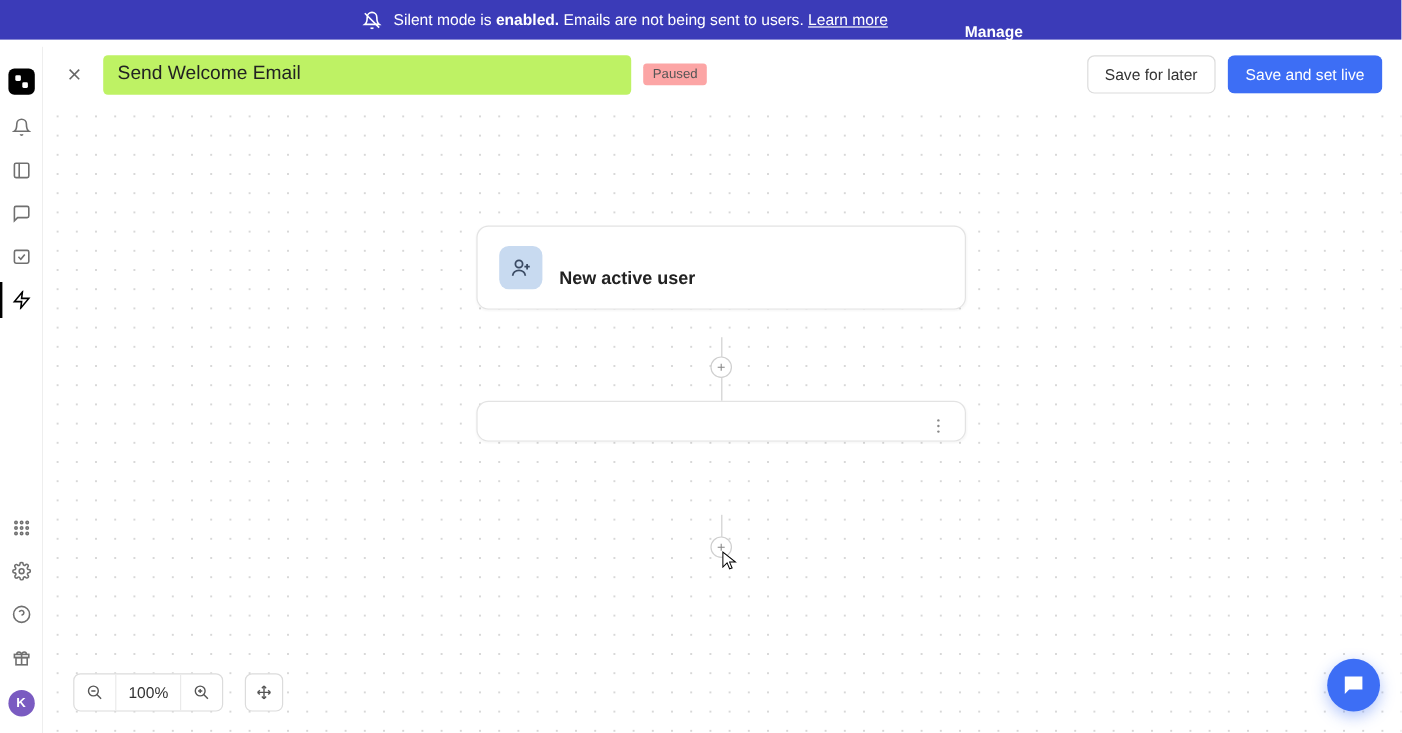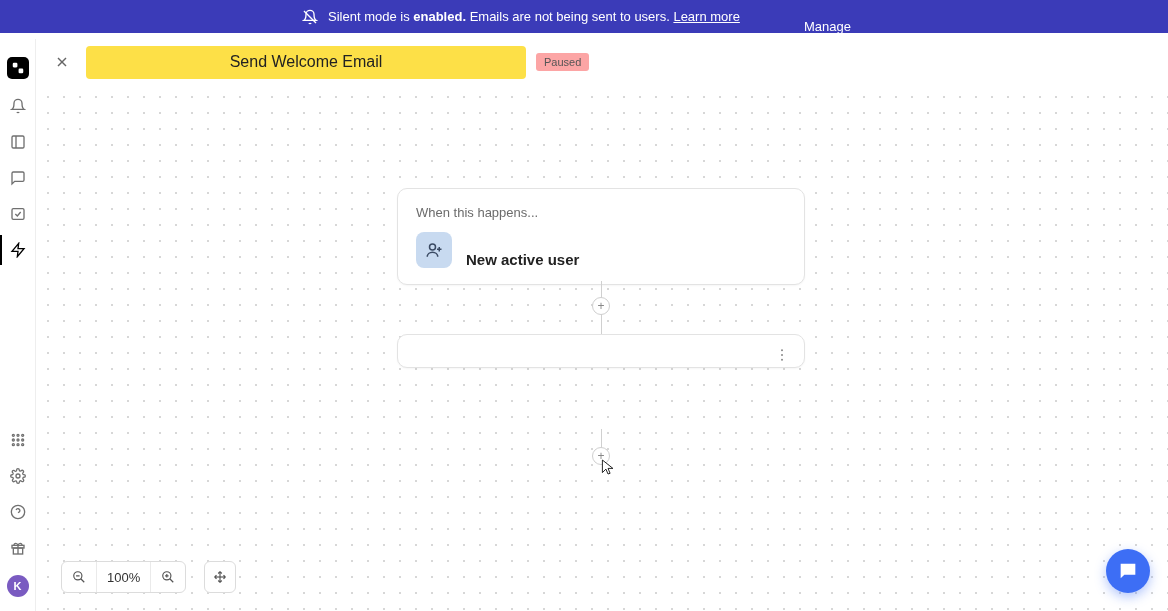--- a/index.html
+++ b/index.html
@@ -9,21 +9,21 @@
   
   .banner {
     position: absolute; top: 0; left: 0; right: 0; height: 33px;
     background: #3b3bb8; color: #fff; display: flex; align-items: center;
     font-size: 13px;
   }
   .banner-left { display: flex; align-items: center; gap: 10px; margin-left: 302px; }
   .banner-text { color: #fff; }
   .banner-text .bold { font-weight: 700; }
   .banner-link { text-decoration: underline; color: #fff; cursor: pointer; }
-  .banner-manage { position: absolute; left: 804px; font-weight: 400; cursor: pointer; margin-top: 20px; }
+  .banner-manage { position: absolute; left: 804px; font-weight: 700; cursor: pointer; margin-top: 20px; }
   .bell-off-icon svg { width: 16px; height: 16px; display: block; }
 
   
   .sidebar {
     position: absolute; top: 39px; left: 0; width: 36px; bottom: 0;
     background: #fff; border-right: 1px solid #eee;
     display: flex; flex-direction: column; justify-content: space-between;
   }
   .sidebar-top, .sidebar-bottom { display: flex; flex-direction: column; align-items: center; gap: 18px; }
   .sidebar-top { padding-top: 18px; }
@@ -49,23 +49,23 @@
   .headerbar {
     position: absolute; top: 39px; left: 36px; right: 0; height: 46px;
     display: flex; align-items: center; padding: 6px 16px 6px 12px; gap: 10px;
     background: #fff;
   }
   .close-btn {
     width: 28px; height: 28px; border-radius: 6px; display: flex;
     align-items: center; justify-content: center; color: #666; cursor: pointer;
   }
   .title-input {
-    flex: 0 0 440px; height: 33px; border: none; background: #fde047;
+    flex: 0 0 440px; height: 33px; border: none; background: #bef264;
     border-radius: 4px; padding: 12px 12px; font-size: 16px; font-weight: 500;
-    color: #222; outline: none; text-align: center;
+    color: #222; outline: none;
   }
   .status-tag {
     background: #fca5a5; color: #555; font-size: 11px; padding: 3px 8px;
     border-radius: 3px; font-weight: 500;
   }
   .header-spacer { flex: 1; }
   .btn {
     height: 32px; padding: 0 14px; border-radius: 6px; font-size: 13px;
     font-weight: 500; border: 1px solid transparent; cursor: pointer;
     display: inline-flex; align-items: center;
@@ -255,26 +255,27 @@
 <div class="headerbar">
   <div class="close-btn">
     <svg viewBox="0 0 24 24" width="16" height="16" fill="none" stroke="#666" stroke-width="2">
         <line x1="18" y1="6" x2="6" y2="18"></line>
         <line x1="6" y1="6" x2="18" y2="18"></line>
       </svg>
   </div>
   <input class="title-input" value="Send Welcome Email" style="">
   <span class="status-tag">Paused</span>
   <div class="header-spacer"></div>
+  <button class="btn btn-secondary">Save for later</button>
+  <button class="btn btn-primary">Save and set live</button>
 </div>
 
 <div class="canvas">
 
   <div class="card" id="card-trigger">
-    <div class="card-label">When this happens...</div>
     <div class="card-body">
       <div class="card-icon blue">
         <svg viewBox="0 0 24 24" fill="none" stroke="currentColor" stroke-width="2">
             <circle cx="10" cy="8" r="4"></circle>
             <path d="M3 21c0-3.3 3.1-6 7-6s7 2.7 7 6"></path>
             <line x1="19" y1="8" x2="19" y2="14"></line>
             <line x1="16" y1="11" x2="22" y2="11"></line>
           </svg>
       </div>
       <div class="card-text">New active user</div>

